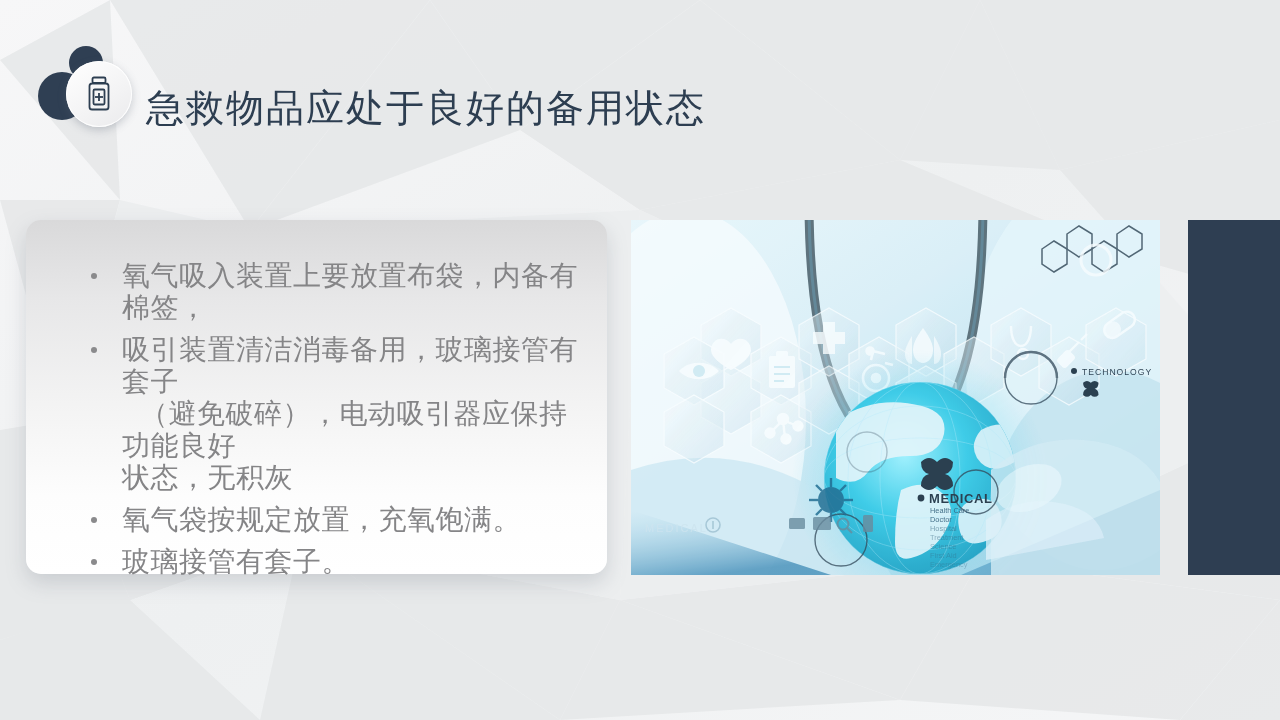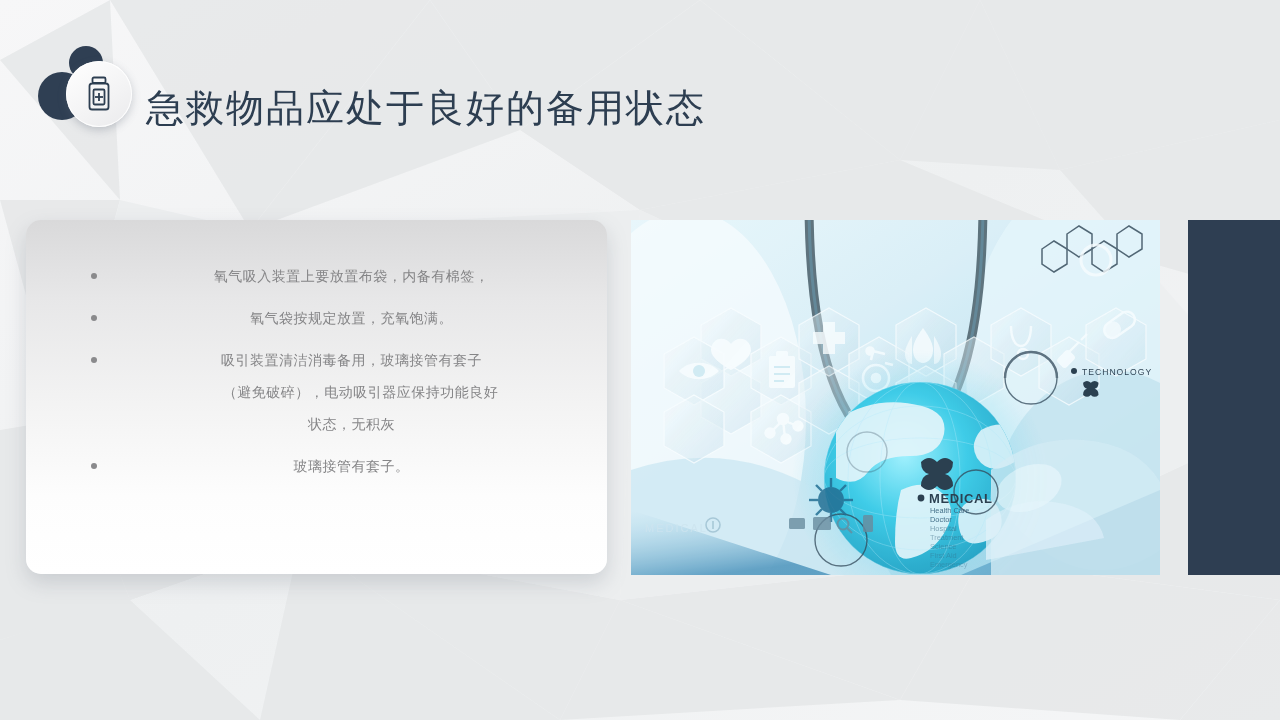--- a/index.html
+++ b/index.html
@@ -8,21 +8,20 @@
     font-family:"Liberation Serif","DejaVu Serif",serif;
     background:#f2f3f4;
     position:relative;
   }
 
   
   #slide{
     position:absolute;inset:0;
     background:linear-gradient(135deg,#f6f6f7 0%,#eef0f1 45%,#f4f5f6 100%);
     overflow:hidden;
-    text-align:center;
   }
   #polybg{position:absolute;inset:0;width:1280px;height:720px;}
 
   
   .header{
     position:absolute;left:0;top:0;width:100%;height:170px;
   }
   .badge-wrap{
     position:absolute;left:38px;top:44px;width:104px;height:84px;
   }
@@ -55,24 +54,24 @@
     box-shadow:0 9px 20px rgba(120,128,140,.26);
     box-sizing:border-box;
     padding:40px 26px 20px 26px;
   }
   .bullet-list{list-style:none;margin:0;padding:0;}
   .bullet-item{
     position:relative;
     padding-left:70px;
     margin-bottom:10px;
     color:#858587;
-    font-size:14px;
+    font-size:28px;
     line-height:32px;
     letter-spacing:.5px;
-    font-family:Liberation Sans, sans-serif;
+    font-family:Liberation Serif, serif;
   }
   .bullet-item::before{
     content:"";
     position:absolute;left:39px;top:13px;
     width:6px;height:6px;border-radius:50%;
     background:#8a8a8c;
   }
   .bullet-item .ln{display:block;}
   .bullet-item .ln.ind{text-indent:18px;}
 
@@ -155,27 +154,27 @@
   </div>
 
   <div class="text-card">
     <ul class="bullet-list">
 
       <li class="bullet-item">
         <span class="ln">氧气吸入装置上要放置布袋，内备有棉签，</span>
       </li>
 
       <li class="bullet-item">
-        <span class="ln">氧气袋按规定放置，充氧饱满。</span>
-      </li>
-
-      <li class="bullet-item">
         <span class="ln">吸引装置清洁消毒备用，玻璃接管有套子</span>
         <span class="ln ind">（避免破碎），电动吸引器应保持功能良好</span>
         <span class="ln">状态，无积灰</span>
+      </li>
+
+      <li class="bullet-item">
+        <span class="ln">氧气袋按规定放置，充氧饱满。</span>
       </li>
 
       <li class="bullet-item">
         <span class="ln">玻璃接管有套子。</span>
       </li>
 
     </ul>
   </div>
 
   <div class="photo">

